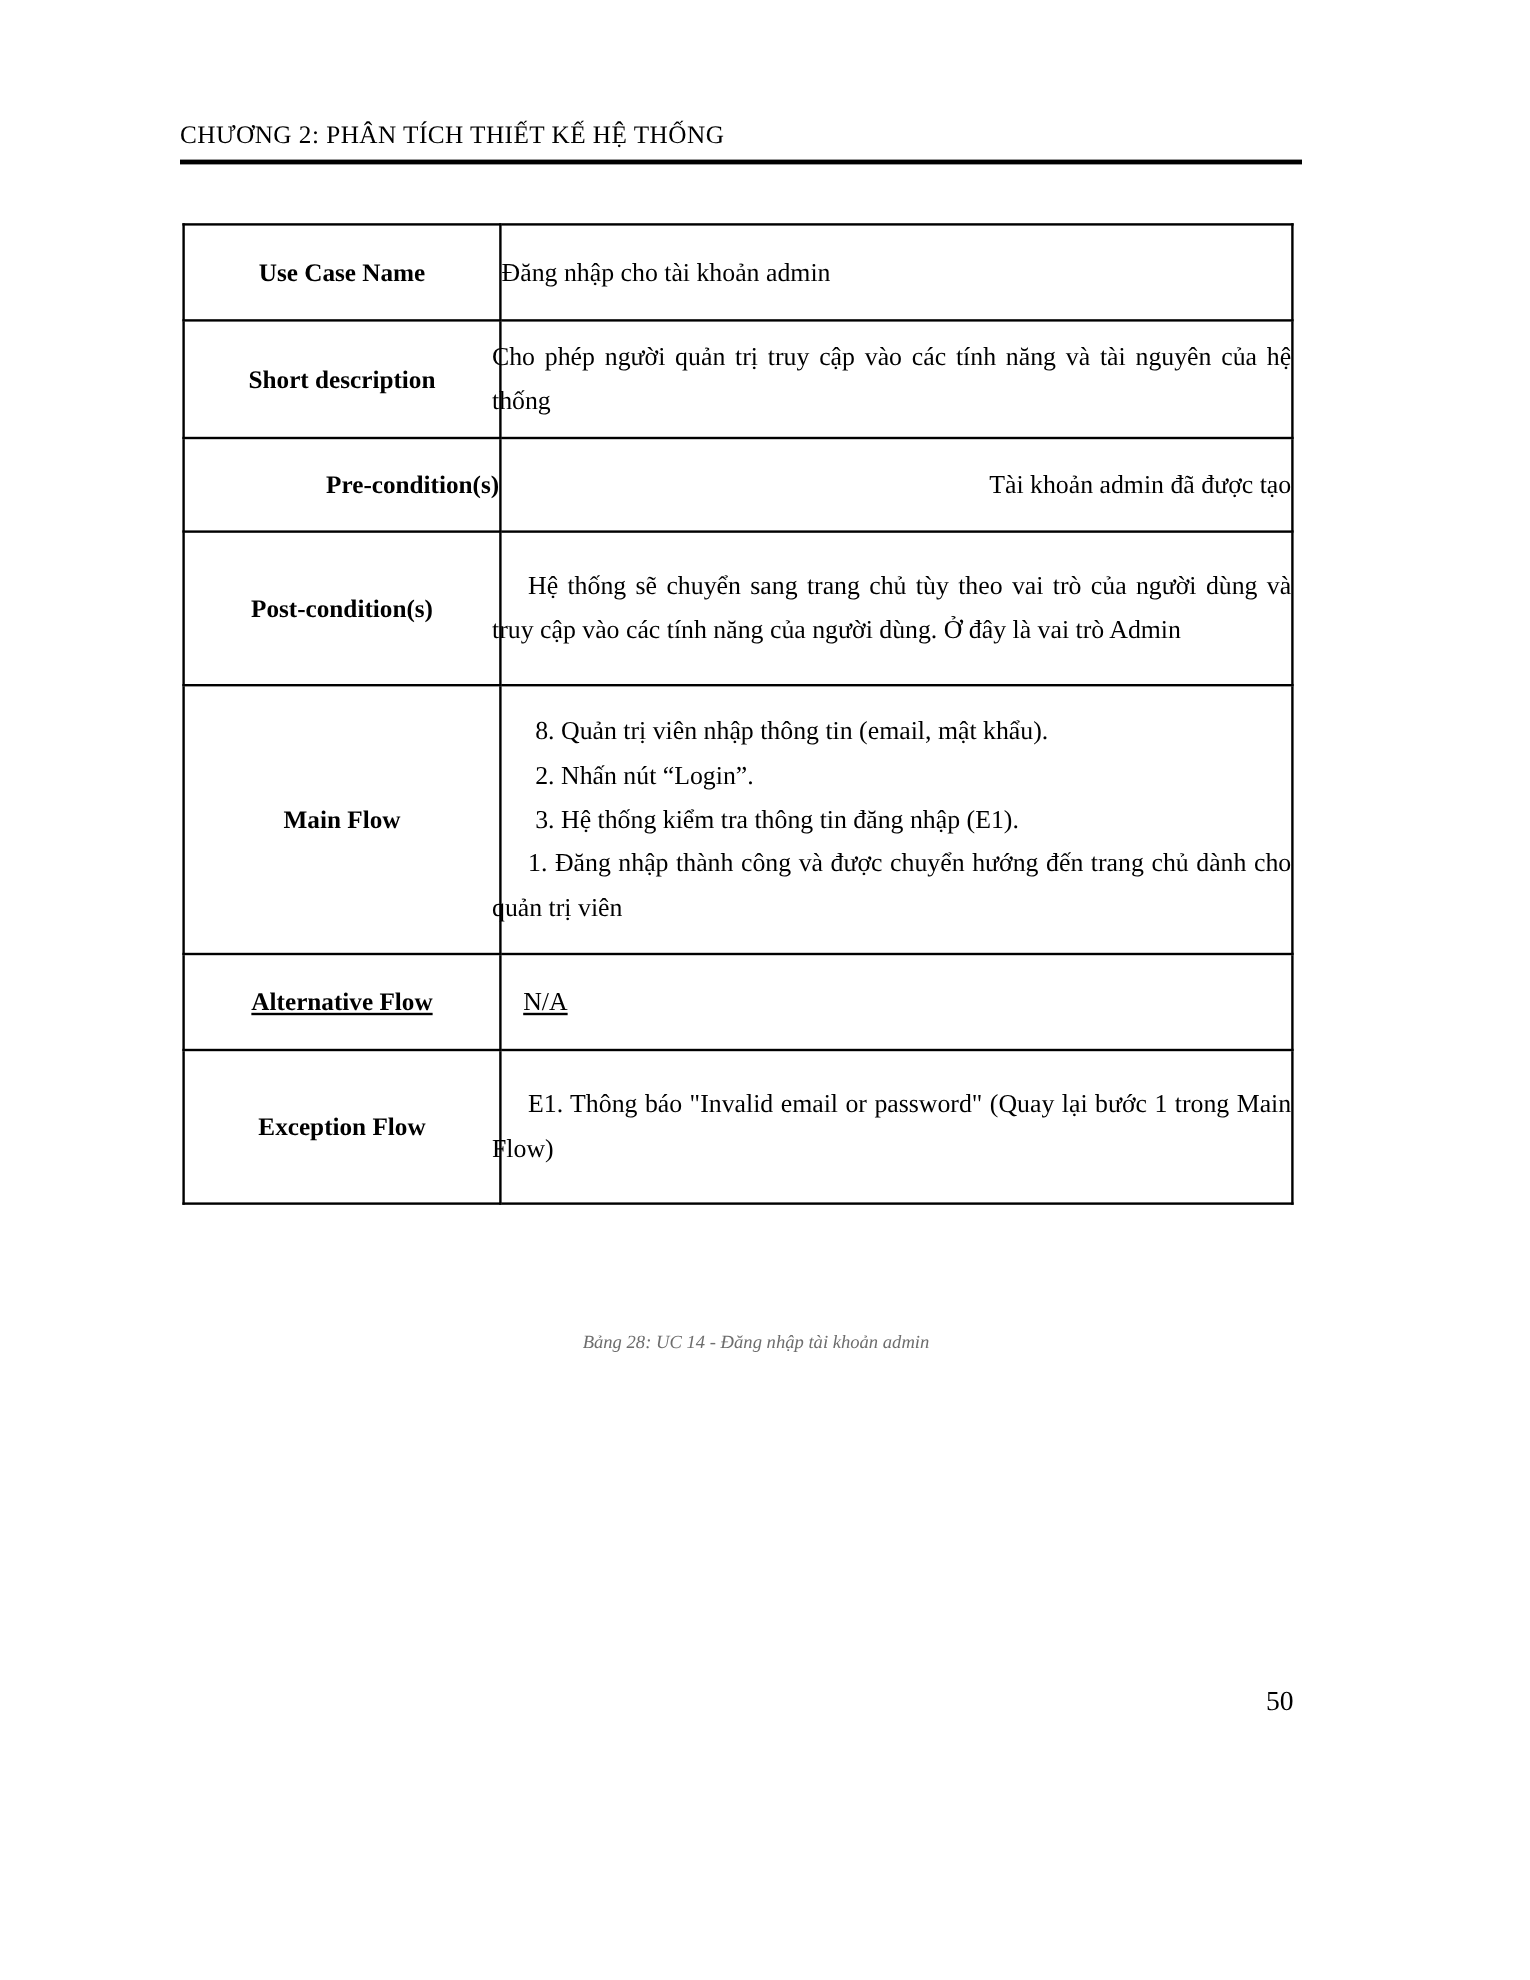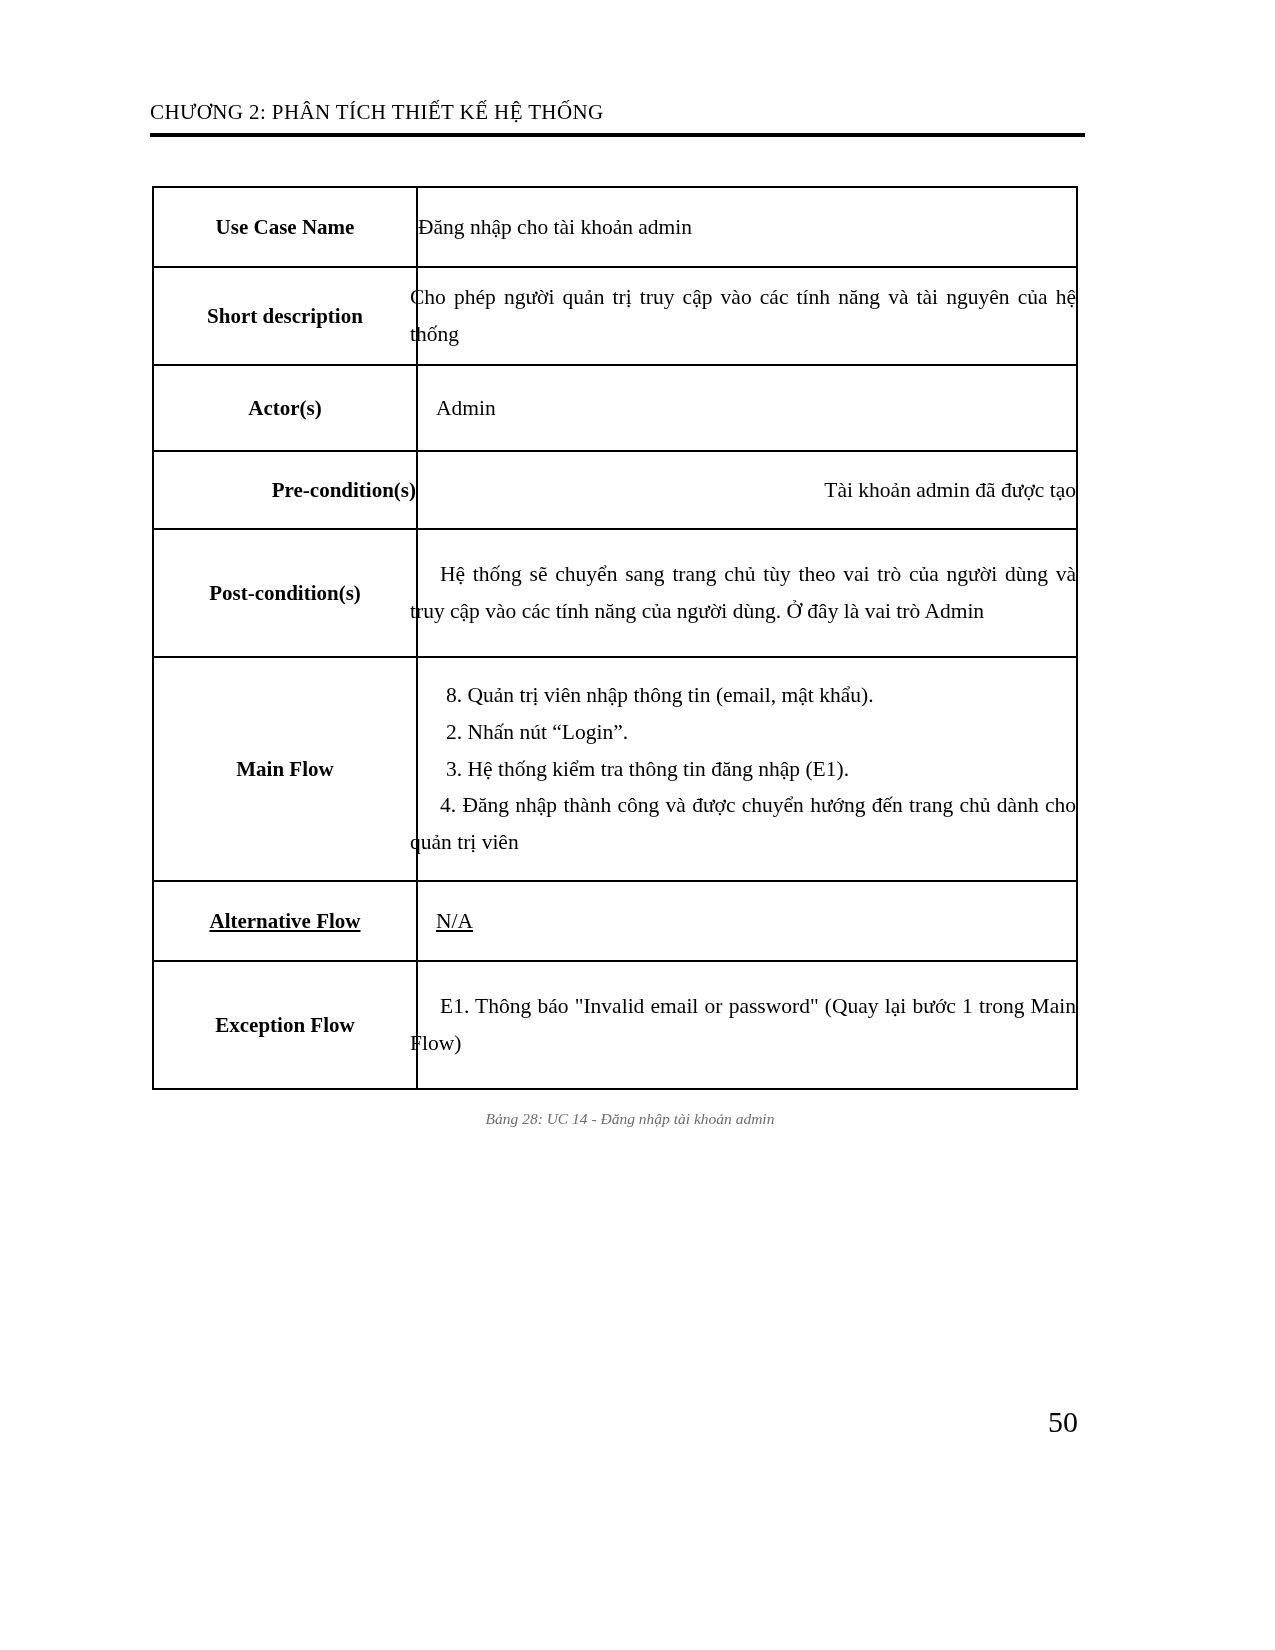--- a/index.html
+++ b/index.html
@@ -106,21 +106,21 @@
   }
 
   
   .page-number {
     position: absolute;
     left: 0;
     top: 1405px;
     width: 1078px;
     text-align: right;
     font-family: "Liberation Serif", "DejaVu Serif", serif;
-    font-size: 30px;
+    font-size: 23px;
     color: #000;
   }
 </style>
 </head>
 <body>
 
 <div class="page">
 
   <div class="header-area">
     <div class="header-title">CHƯƠNG 2: PHÂN TÍCH THIẾT KẾ HỆ THỐNG</div>
@@ -136,26 +136,20 @@
         </td>
       </tr>
 
       <tr class="row-short">
         <td class="uc-label-cell">Short description</td>
         <td class="uc-value-cell">
           <p class="justify" style="padding-left:0;margin-left:-8px;">Cho phép người quản trị truy cập vào các tính năng và tài nguyên của hệ thống</p>
         </td>
       </tr>
 
-      <tr class="row-actor">
-        <td class="uc-label-cell">Actor(s)</td>
-        <td class="uc-value-cell">
-          <p style="padding-left:18px;">Admin</p>
-        </td>
-      </tr>
 
       <tr class="row-precond">
         <td class="uc-label-cell">Pre-condition(s)</td>
         <td class="uc-value-cell middle">
           <p style="padding-left:18px;">Tài khoản admin đã được tạo</p>
         </td>
       </tr>
 
       <tr class="row-postcond">
         <td class="uc-label-cell">Post-condition(s)</td>
@@ -163,21 +157,21 @@
           <p class="justify indent" style="margin-left:-8px;">Hệ thống sẽ chuyển sang trang chủ tùy theo vai trò của người dùng và truy cập vào các tính năng của người dùng. Ở đây là vai trò Admin</p>
         </td>
       </tr>
 
       <tr class="row-mainflow">
         <td class="uc-label-cell">Main Flow</td>
         <td class="uc-value-cell">
           <p style="padding-left:28px;">8. Quản trị viên nhập thông tin (email, mật khẩu).</p>
           <p style="padding-left:28px;">2. Nhấn nút “Login”.</p>
           <p style="padding-left:28px;">3. Hệ thống kiểm tra thông tin đăng nhập (E1).</p>
-          <p class="justify indent" style="margin-left:-8px;">4. Đăng nhập thành công và được chuyển hướng đến trang chủ dành cho quản trị viên</p>
+          <p class="justify indent" style="margin-left:-8px;">1. Đăng nhập thành công và được chuyển hướng đến trang chủ dành cho quản trị viên</p>
         </td>
       </tr>
 
       <tr class="row-altflow">
         <td class="uc-label-cell">Alternative Flow</td>
         <td class="uc-value-cell">
           <p style="padding-left:18px;">N/A</p>
         </td>
       </tr>
 

